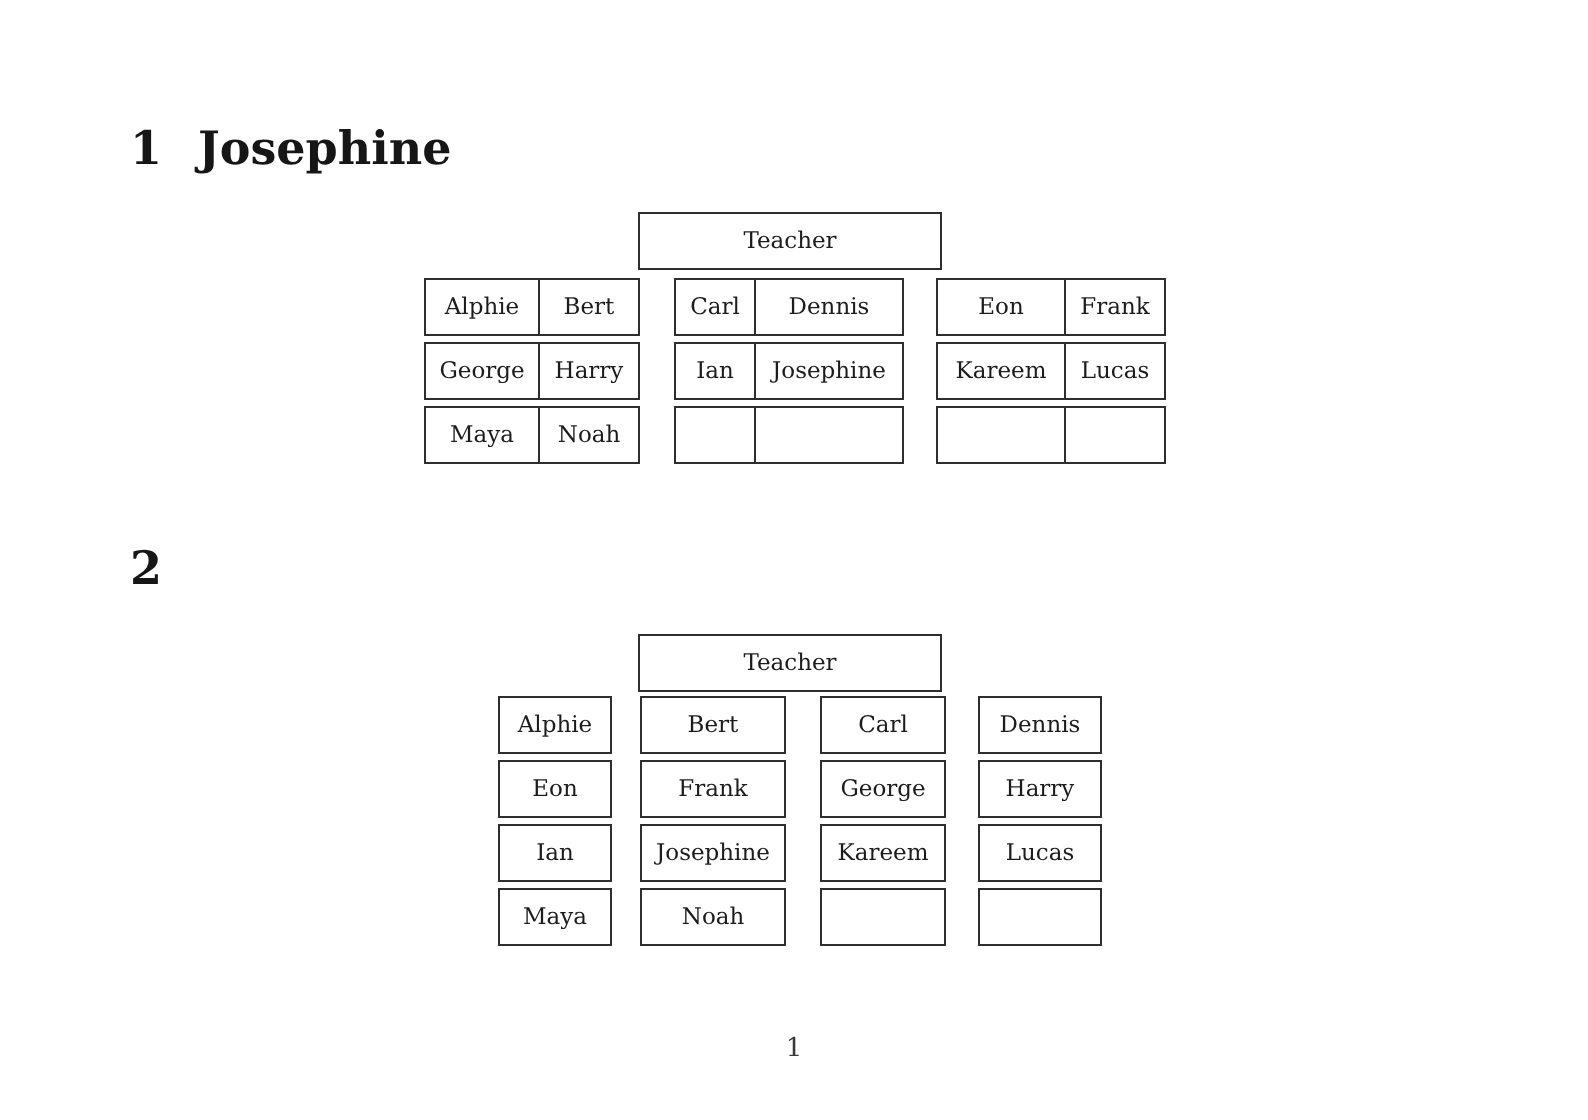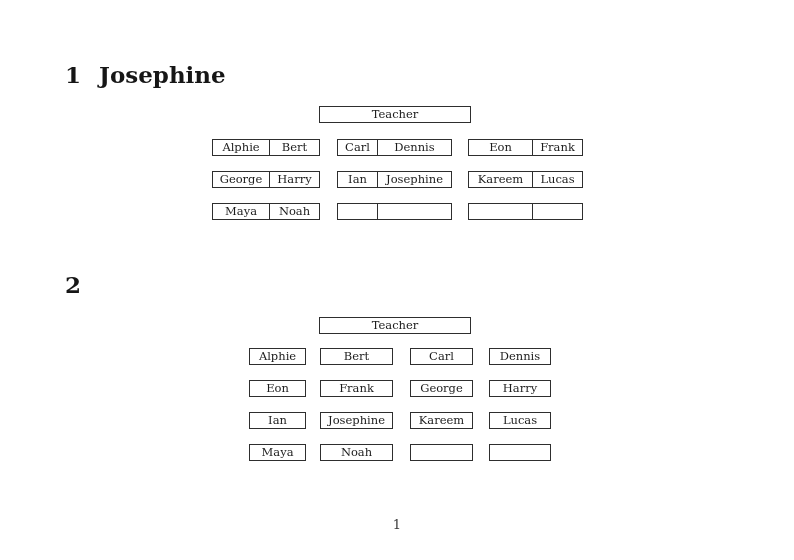--- a/index.html
+++ b/index.html
@@ -19,21 +19,21 @@
     font-weight: bold;
     font-size: 23px;
     line-height: 1.1;
     color: #161616;
   }
   .heading .num { display: inline-block; width: 34px; }
   .box {
     position: absolute;
     box-sizing: border-box;
     border: 1px solid #2e2e2e;
-    height: 17px;
+    height: 29px;
     background: #ffffff;
     font-size: 11.5px;
     line-height: 1;
   }
   .teacher {
     display: flex;
     align-items: center;
     justify-content: center;
   }
   .desk { display: flex; }

